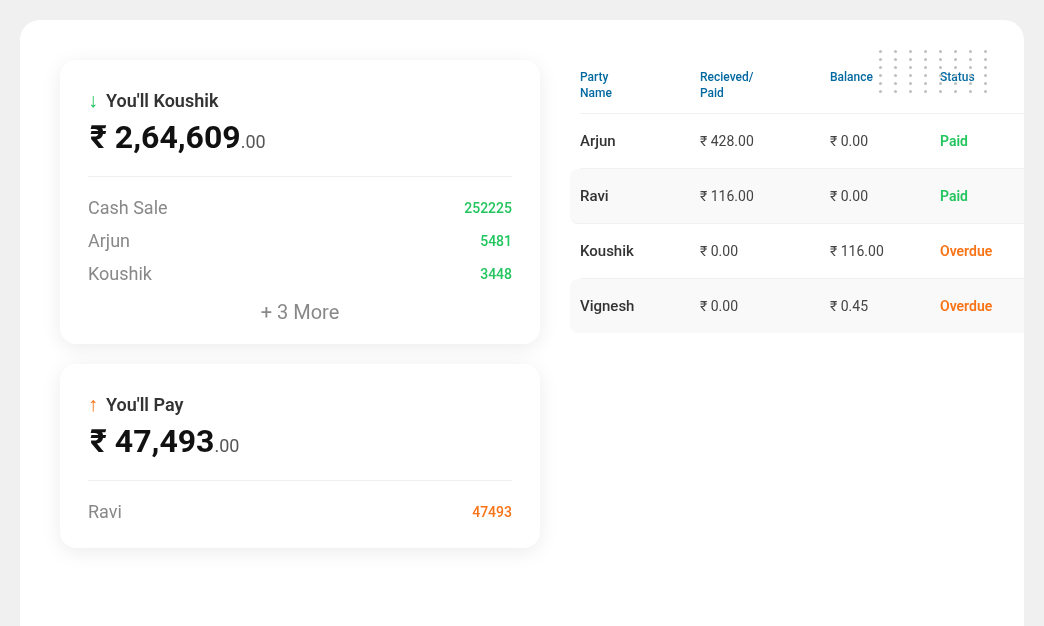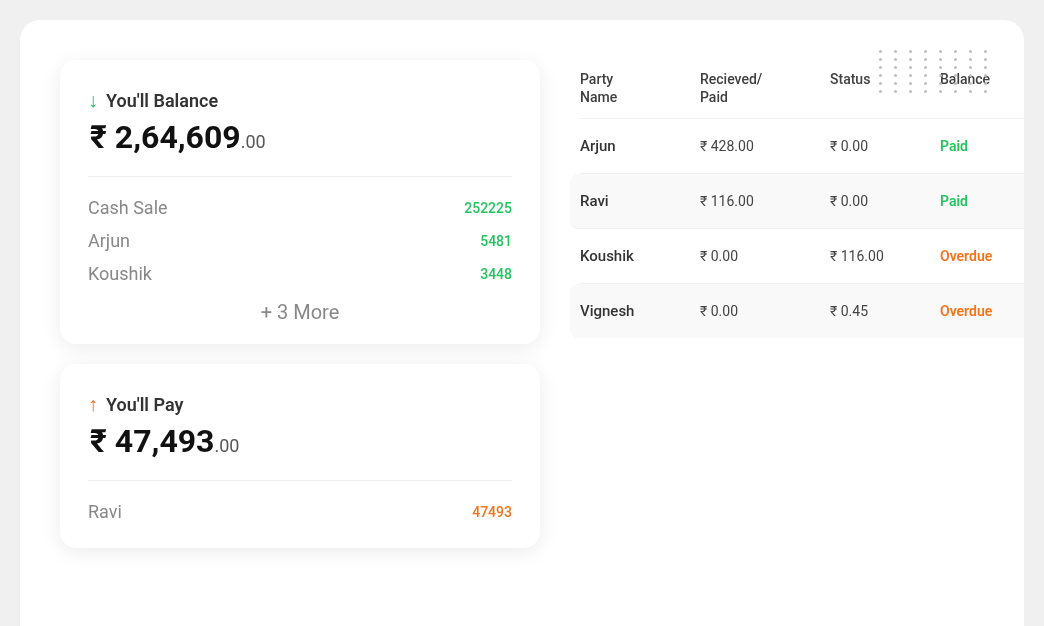--- a/index.html
+++ b/index.html
@@ -118,22 +118,22 @@
     .table {
       width: 100%;
     }
     .table-header {
       display: grid;
       grid-template-columns: 120px 130px 110px 100px;
       padding: 0 0 12px;
       border-bottom: 1px solid #f0f0f0;
     }
     .th {
-      font-size: 14px;
-      color: #404040;
+      font-size: 12px;
+      color: #0369a1;
       font-weight: 500;
       line-height: 1.3;
     }
     .table-row {
       display: grid;
       grid-template-columns: 120px 130px 110px 100px;
       padding: 18px 0;
       border-bottom: 1px solid #f0f0f0;
       align-items: center;
     }
@@ -221,21 +221,21 @@
       <div class="dot"></div>
       <div class="dot"></div>
       <div class="dot"></div>
     </div>
 
   <div class="left-col">
 
     <div class="card">
       <div class="card-header">
         <span class="arrow-icon arrow-down">↓</span>
-        <span class="card-title">You'll Balance</span>
+        <span class="card-title">You'll Koushik</span>
       </div>
       <div class="card-amount">
         <span>₹ 2,64,609</span><span class="decimal">.00</span>
       </div>
       <hr class="divider">
       <div id="receive-rows">
           <div class="card-row">
       <span class="card-row-label">Cash Sale</span>
       <span class="card-row-value">252225</span>
     </div>
@@ -267,22 +267,22 @@
     </div>
         </div>
     </div>
   </div>
 
   <div class="right-col">
     <div class="table">
       <div class="table-header" id="table-header">
           <div class="th">Party<br>Name</div>
           <div class="th">Recieved/<br>Paid</div>
+          <div class="th">Balance</div>
           <div class="th">Status</div>
-          <div class="th">Balance</div>
         </div>
       <div id="table-body">
           <div class="table-row">
       <span class="td party-name">Arjun</span>
       <span class="td amount">₹ 428.00</span>
       <span class="td amount">₹ 0.00</span>
       <span class="td status-paid">Paid</span>
     </div>
           <div class="table-row shaded">
       <span class="td party-name">Ravi</span>

